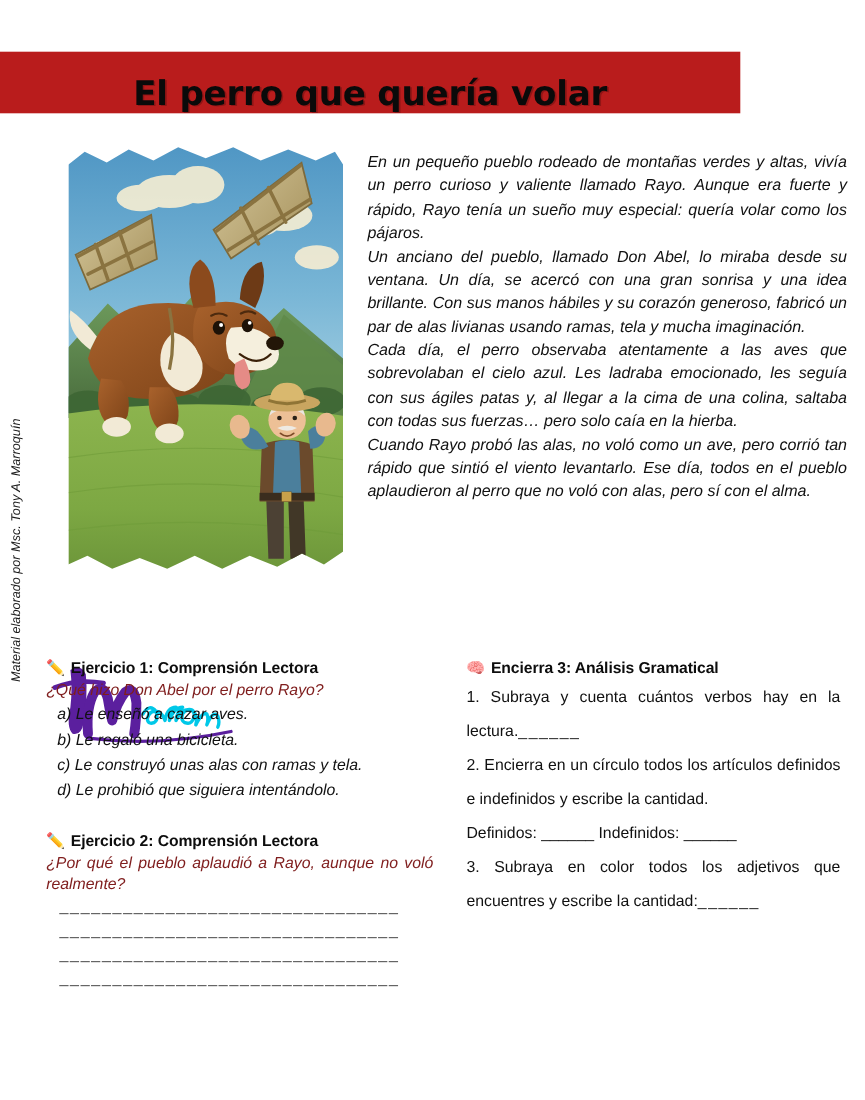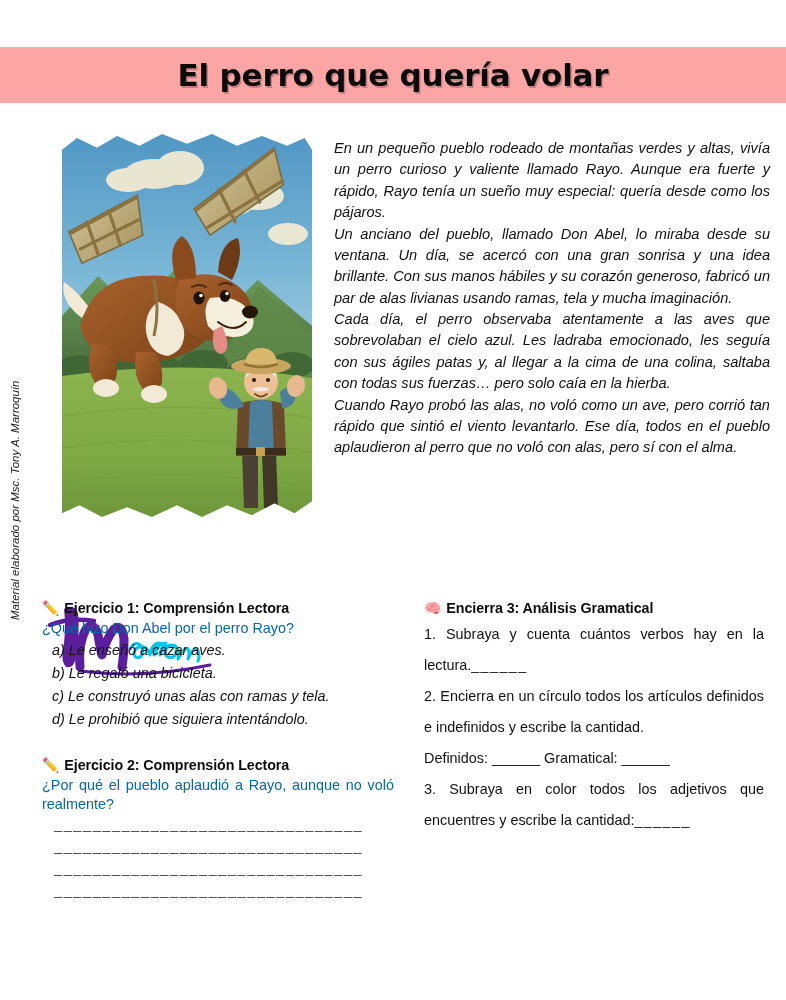--- a/index.html
+++ b/index.html
@@ -16,25 +16,25 @@
     font-family: "Liberation Sans", sans-serif;
     color: #111111;
     overflow: hidden;
   }
 
   
   .banner {
     position: absolute;
     left: 0;
     top: 47px;
-    width: 786px;
+    width: 673px;
     height: 56px;
-    background: #fca5a5;
+    background: #b91c1c;
     display: flex;
-    align-items: center;
+    align-items: flex-end;
     justify-content: center;
   }
   .banner-title {
     font-family: "DejaVu Sans", sans-serif;
     font-size: 31px;
     font-weight: bold;
     color: #0a0a0a;
     letter-spacing: -0.2px;
     text-shadow: 1.5px 1.5px 0 rgba(0,0,0,0.22);
   }
@@ -147,21 +147,22 @@
     gap: 5px;
     margin: 0 0 3px 0;
     letter-spacing: -0.1px;
   }
   .ex-emoji { font-size: 14px; line-height: 1; }
 
   .ex-question {
     font-size: 14.4px;
     line-height: 1.27;
     margin: 0 0 2px 0;
-    color: #0369a1;
+    color: #7f1d1d;
+    font-style: italic;
   }
   .ex-question.justified {
     text-align: justify;
     text-justify: inter-word;
   }
 
   .opts { margin: 0; padding: 0; list-style: none; }
   .opts li {
     font-size: 14.4px;
     line-height: 1.6;
@@ -382,21 +383,21 @@
       <path d="M86 50 q 6 -10 12 -2 q 2 8 -2 10 q -6 2 -6 -4 q 2 -8 10 -6
                q 4 2 6 8 q 2 -12 10 -12 q -6 6 -6 12 q 4 -12 12 -12 q -6 6 -6 12
                q 4 -10 12 -10 q 6 0 4 8 q -2 6 -8 4 q -4 -2 -2 -8 q 4 -6 10 -2
                q 4 4 2 12 q 6 -12 10 -10 q 2 4 0 10 q 6 -14 10 -8 q 2 6 0 10" stroke="#00c8e8" stroke-width="3.1" fill="none" stroke-linecap="round" stroke-linejoin="round"></path>
 
       <path d="M36 72 Q 100 80 166 66" stroke="#5b1f9e" stroke-width="3" fill="none" stroke-linecap="round"></path>
     </svg>
   </div>
 
   <div class="story">
-    <p>En un pequeño pueblo rodeado de montañas verdes y altas, vivía un perro curioso y valiente llamado Rayo. Aunque era fuerte y rápido, Rayo tenía un sueño muy especial: quería desde como los pájaros.</p>
+    <p>En un pequeño pueblo rodeado de montañas verdes y altas, vivía un perro curioso y valiente llamado Rayo. Aunque era fuerte y rápido, Rayo tenía un sueño muy especial: quería volar como los pájaros.</p>
     <p>Un anciano del pueblo, llamado Don Abel, lo miraba desde su ventana. Un día, se acercó con una gran sonrisa y una idea brillante. Con sus manos hábiles y su corazón generoso, fabricó un par de alas livianas usando ramas, tela y mucha imaginación.</p>
     <p>Cada día, el perro observaba atentamente a las aves que sobrevolaban el cielo azul. Les ladraba emocionado, les seguía con sus ágiles patas y, al llegar a la cima de una colina, saltaba con todas sus fuerzas… pero solo caía en la hierba.</p>
     <p>Cuando Rayo probó las alas, no voló como un ave, pero corrió tan rápido que sintió el viento levantarlo. Ese día, todos en el pueblo aplaudieron al perro que no voló con alas, pero sí con el alma.</p>
   </div>
 </div>
 
 <div class="exercises">
 
   <div class="col-left">
 
@@ -440,21 +441,21 @@
 
       <p class="gr-item">
         <span>1. Subraya y cuenta cuántos verbos hay en la lectura.</span><span class="blank">______</span>
       </p>
 
       <p class="gr-item">2. Encierra en un círculo todos los artículos definidos e indefinidos y escribe la cantidad.</p>
 
       <p class="gr-row">
         <span>Definidos:</span>
         <span class="blank">______</span>
-        <span>Gramatical:</span>
+        <span>Indefinidos:</span>
         <span class="blank">______</span>
       </p>
 
       <p class="gr-item">
         <span>3. Subraya en color todos los adjetivos que encuentres y escribe la cantidad:</span><span class="blank">______</span>
       </p>
     </div>
   </div>
 </div>
 

